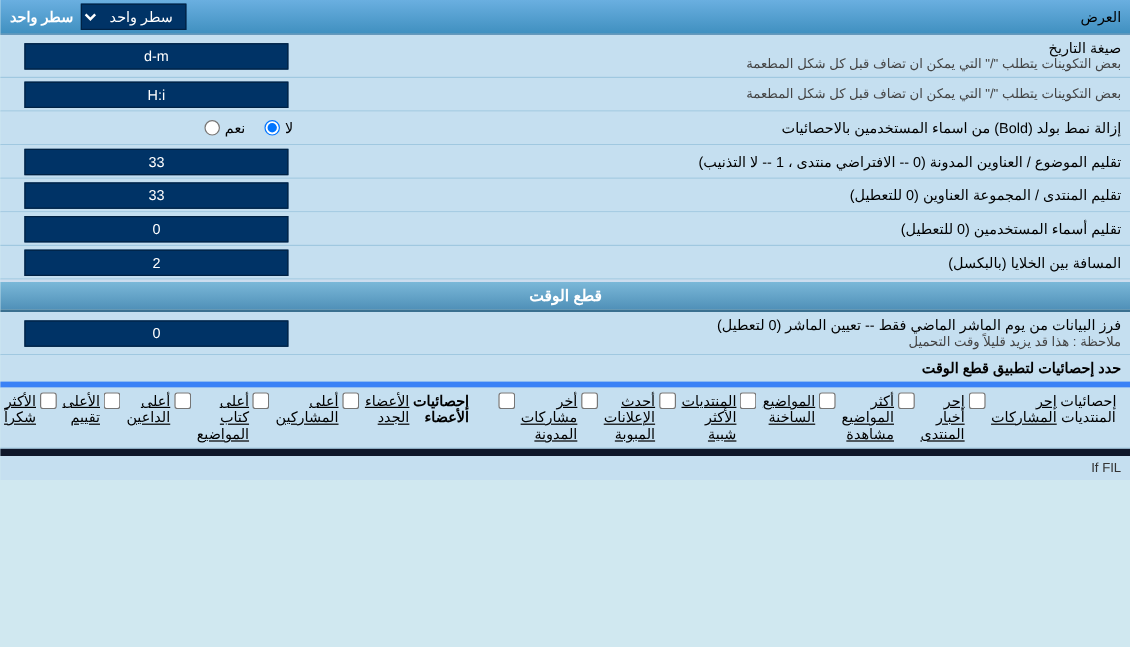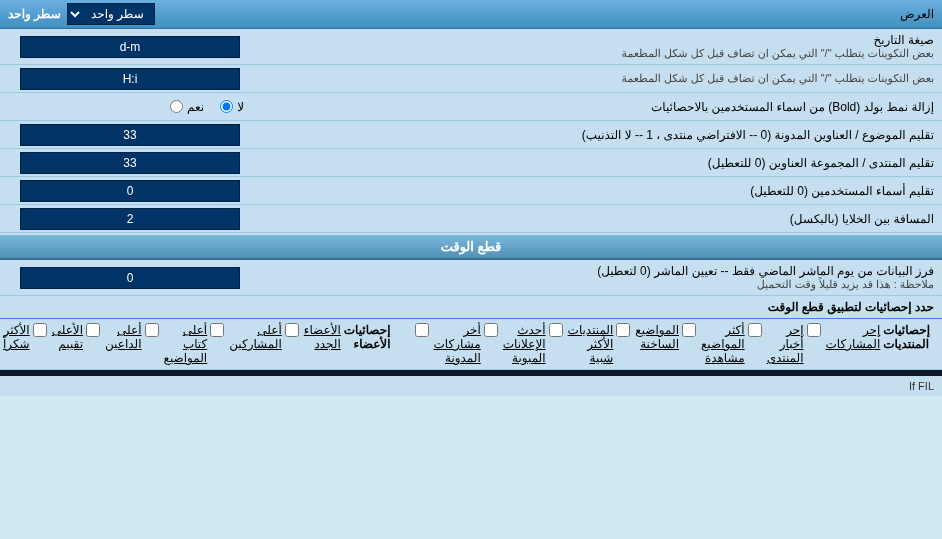--- a/index.html
+++ b/index.html
@@ -56,21 +56,21 @@
       align-items: center;
       gap: 4px;
       font-size: 12px;
     }
 
     .checkboxes-header {
       display: flex;
       align-items: center;
       background: #c5dff0;
       padding: 4px 8px;
-      border-bottom: 1px solid #3b82f6;
+      border-bottom: 5px solid #3b82f6;
     }
 
     .checkboxes-header-label {
       flex: 1;
       text-align: right;
       font-weight: bold;
       font-size: 12px;
     }
 
     .checkbox-columns-row {
@@ -243,21 +243,21 @@
   </div>
 </div>
 
 <div class="checkboxes-header">
   <div class="checkboxes-header-label">حدد إحصائيات لتطبيق قطع الوقت</div>
 </div>
 
 <div class="checkbox-columns-row">
 
   <div class="checkbox-col">
-    <div style="font-weight:bold; text-align:left; margin-bottom:4px; font-size:12px;">إحصائيات المنتديات</div>
+    <div style="font-weight:normal; text-align:center; margin-bottom:4px; font-size:12px;">إحصائيات المنتديات</div>
     <label class="checkbox-item">
       <span>إحر المشاركات</span>
       <input type="checkbox" style="">
     </label>
     <label class="checkbox-item">
       <span>إحر أخبار المنتدى</span>
       <input type="checkbox" style="">
     </label>
     <label class="checkbox-item">
       <span>أكثر المواضيع مشاهدة</span>

